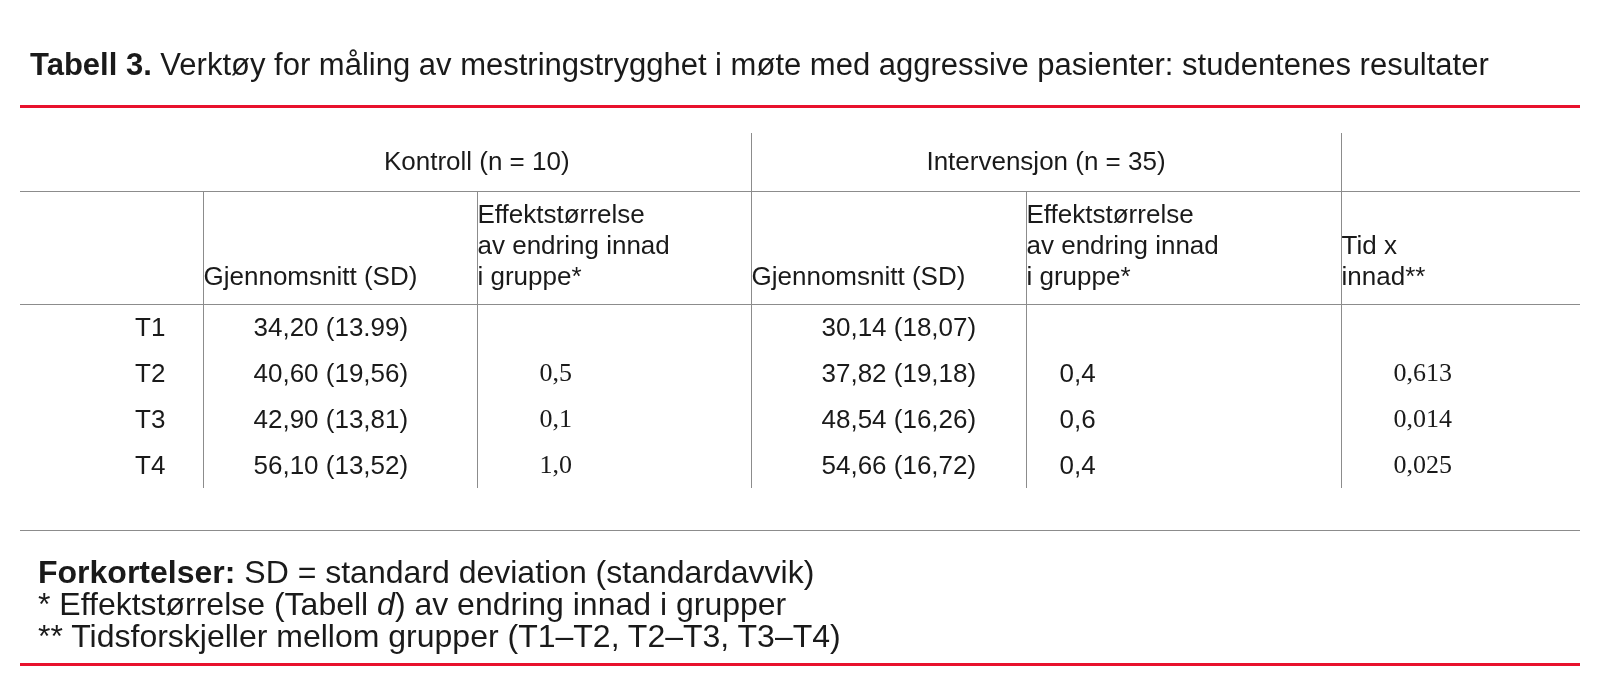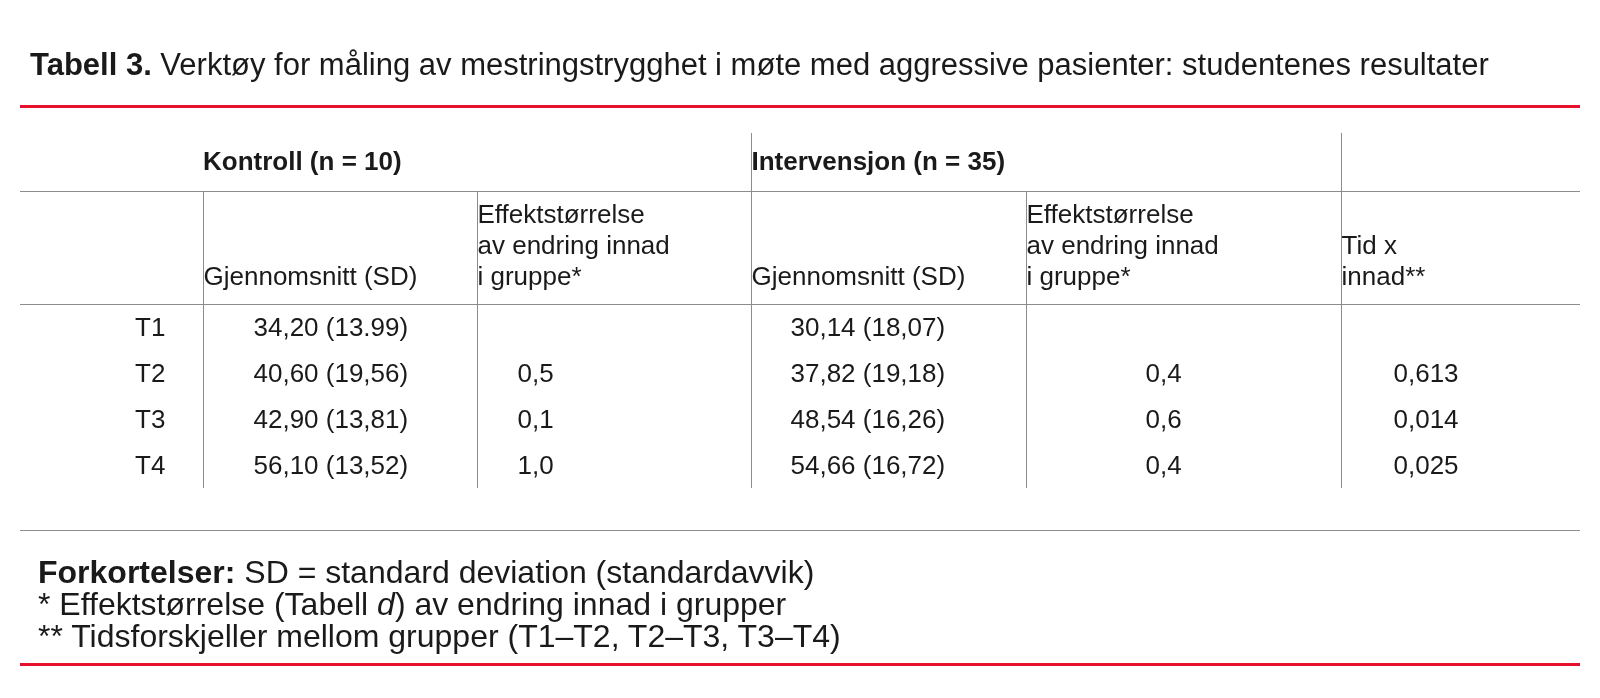--- a/index.html
+++ b/index.html
@@ -52,44 +52,44 @@
     color: #1a1a1a;
   }
   table.results td {
     padding: 0;
     vertical-align: middle;
     overflow: hidden;
     white-space: nowrap;
   }
   tr.group-row { height: 58px; }
   tr.group-row td { border-bottom: 1px solid #8c8c8c; }
-  tr.group-row td.group-cell { font-weight: 700; }
+  tr.group-row td.group-cell { font-weight: 400; text-align: center; }
   td.vline { border-left: 1px solid #8c8c8c; }
 
   tr.colhead-row { height: 113px; }
   tr.colhead-row td {
     border-bottom: 1px solid #8c8c8c;
     vertical-align: bottom;
     padding-bottom: 12px;
     line-height: 31px;
     white-space: normal;
   }
   td.pad-mean-l { padding-left: 32px; }
   td.pad-eff-l  { padding-left: 40px; }
   td.pad-mean-r { padding-left: 45px; }
   td.pad-eff-r  { padding-left: 77px; }
   td.pad-tid    { padding-left: 52px; }
 
   tr.data-row { height: 46px; }
   tr.data-row td.row-label { padding-left: 115px; }
   tr.data-row td.d-mean-l  { padding-left: 50px; }
-  tr.data-row td.d-eff-l   { padding-left: 40px; }
-  tr.data-row td.d-mean-r  { padding-left: 39px; }
-  tr.data-row td.d-eff-r   { padding-left: 119px; }
-  tr.data-row td.d-tid     { padding-left: 52px; }
+  tr.data-row td.d-eff-l   { padding-left: 62px; font-family: Liberation Serif, serif; }
+  tr.data-row td.d-mean-r  { padding-left: 70px; }
+  tr.data-row td.d-eff-r   { padding-left: 33px; }
+  tr.data-row td.d-tid     { padding-left: 52px; font-family: Liberation Serif, serif; }
 
   .footnotes {
     position: absolute;
     left: 38px;
     top: 556px;
     font-size: 32px;
     line-height: 32px;
     color: #1a1a1a;
   }
   .footnotes .bold { font-weight: 700; }

